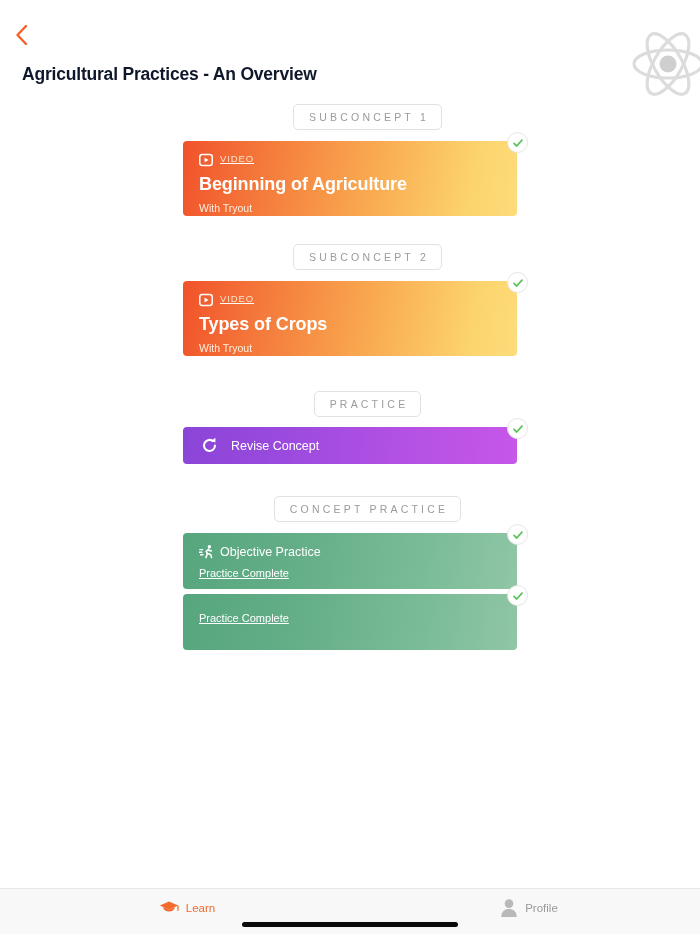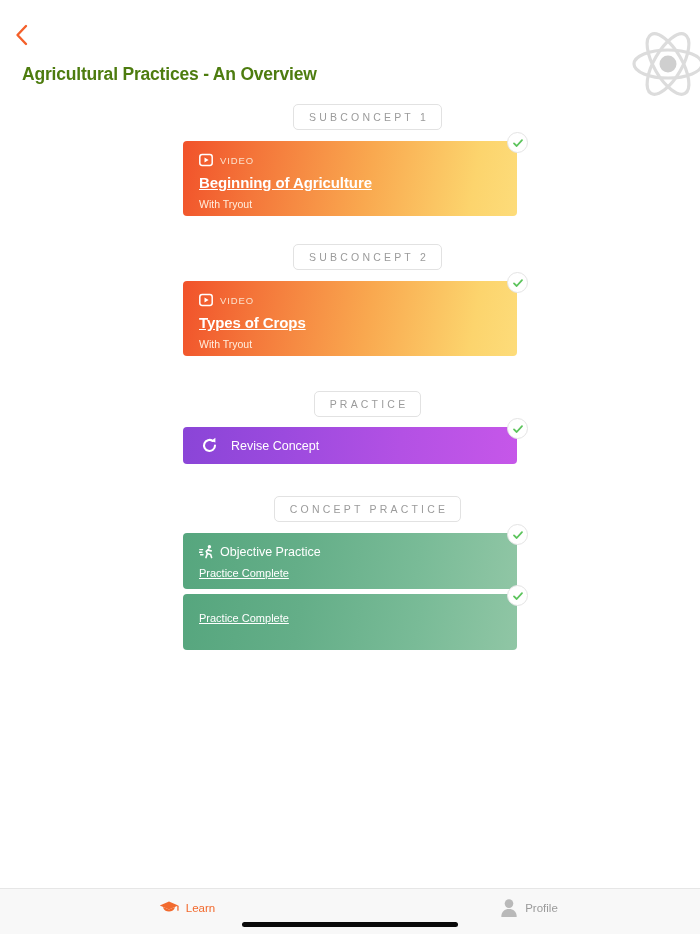--- a/index.html
+++ b/index.html
@@ -45,21 +45,21 @@
     height: 80px;
     opacity: 1;
   }
 
   .page-title {
     position: absolute;
     left: 22px;
     top: 64px;
     font-size: 17.5px;
     font-weight: 700;
-    color: #4d7c0f;
+    color: #0f172a;
     letter-spacing: -0.2px;
   }
 
   
   .content {
     position: absolute;
     top: 104px;
     left: 0;
     right: 0;
     bottom: 46px;
@@ -101,38 +101,37 @@
 
   
   .card-video {
     height: 75px;
     padding: 12px 16px 0 16px;
     background: linear-gradient(100deg, #f1522a 0%, #f4763a 22%, #f9a84f 55%, #fcd46d 86%, #fddc7a 100%);
   }
 
   .video-kicker {
     display: flex;
-    align-items: center;
     gap: 7px;
     height: 14px;
+    text-decoration: underline;
   }
 
   .video-kicker-text {
     font-size: 9.5px;
     letter-spacing: 0.9px;
     color: #fbe2cd;
   }
 
   .card-title {
     margin-top: 7px;
-    font-size: 15px;
+    font-size: 18px;
     font-weight: 700;
     letter-spacing: -0.1px;
     color: #ffffff;
-    text-decoration: underline;
   }
 
   .card-sub {
     margin-top: 7px;
     font-size: 10.5px;
     color: #ffeede;
   }
 
   
   .card-revision {

